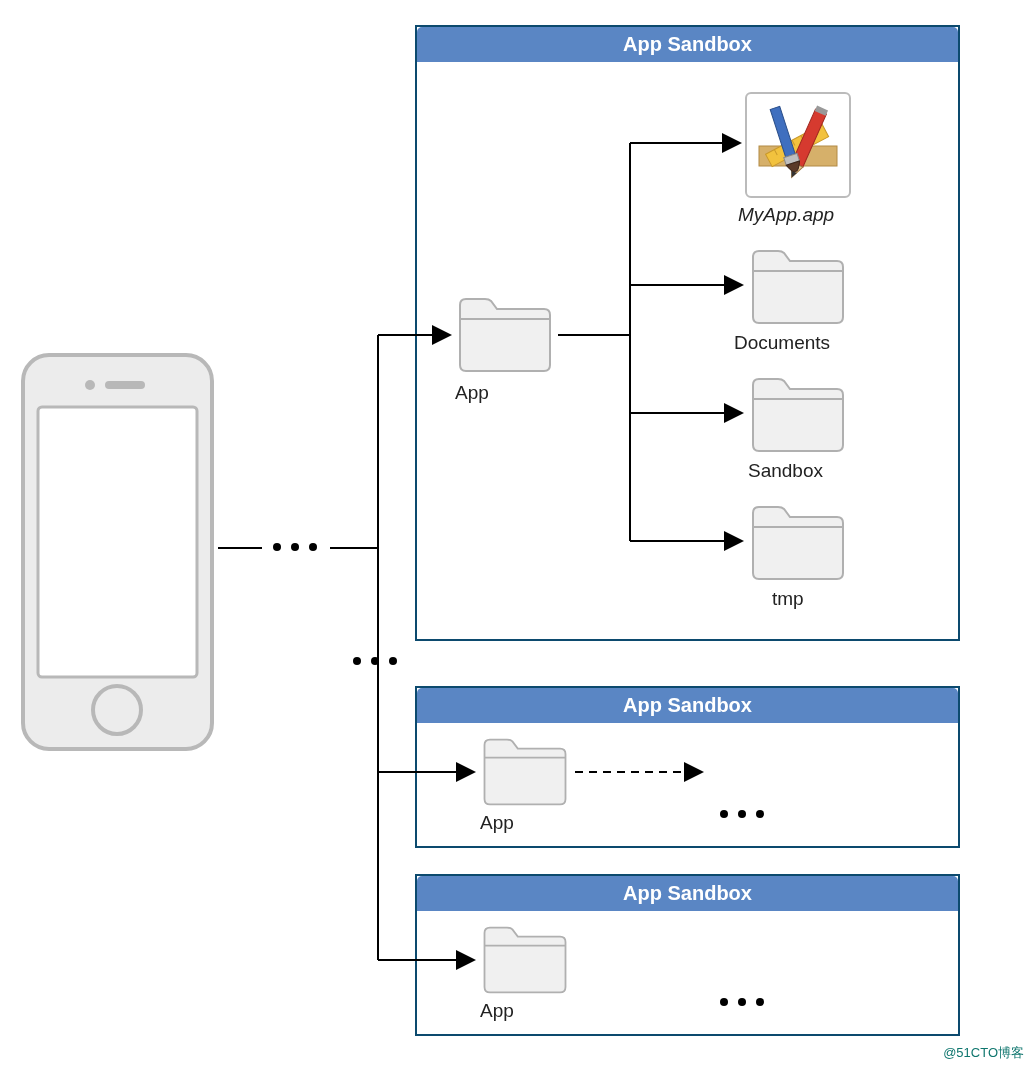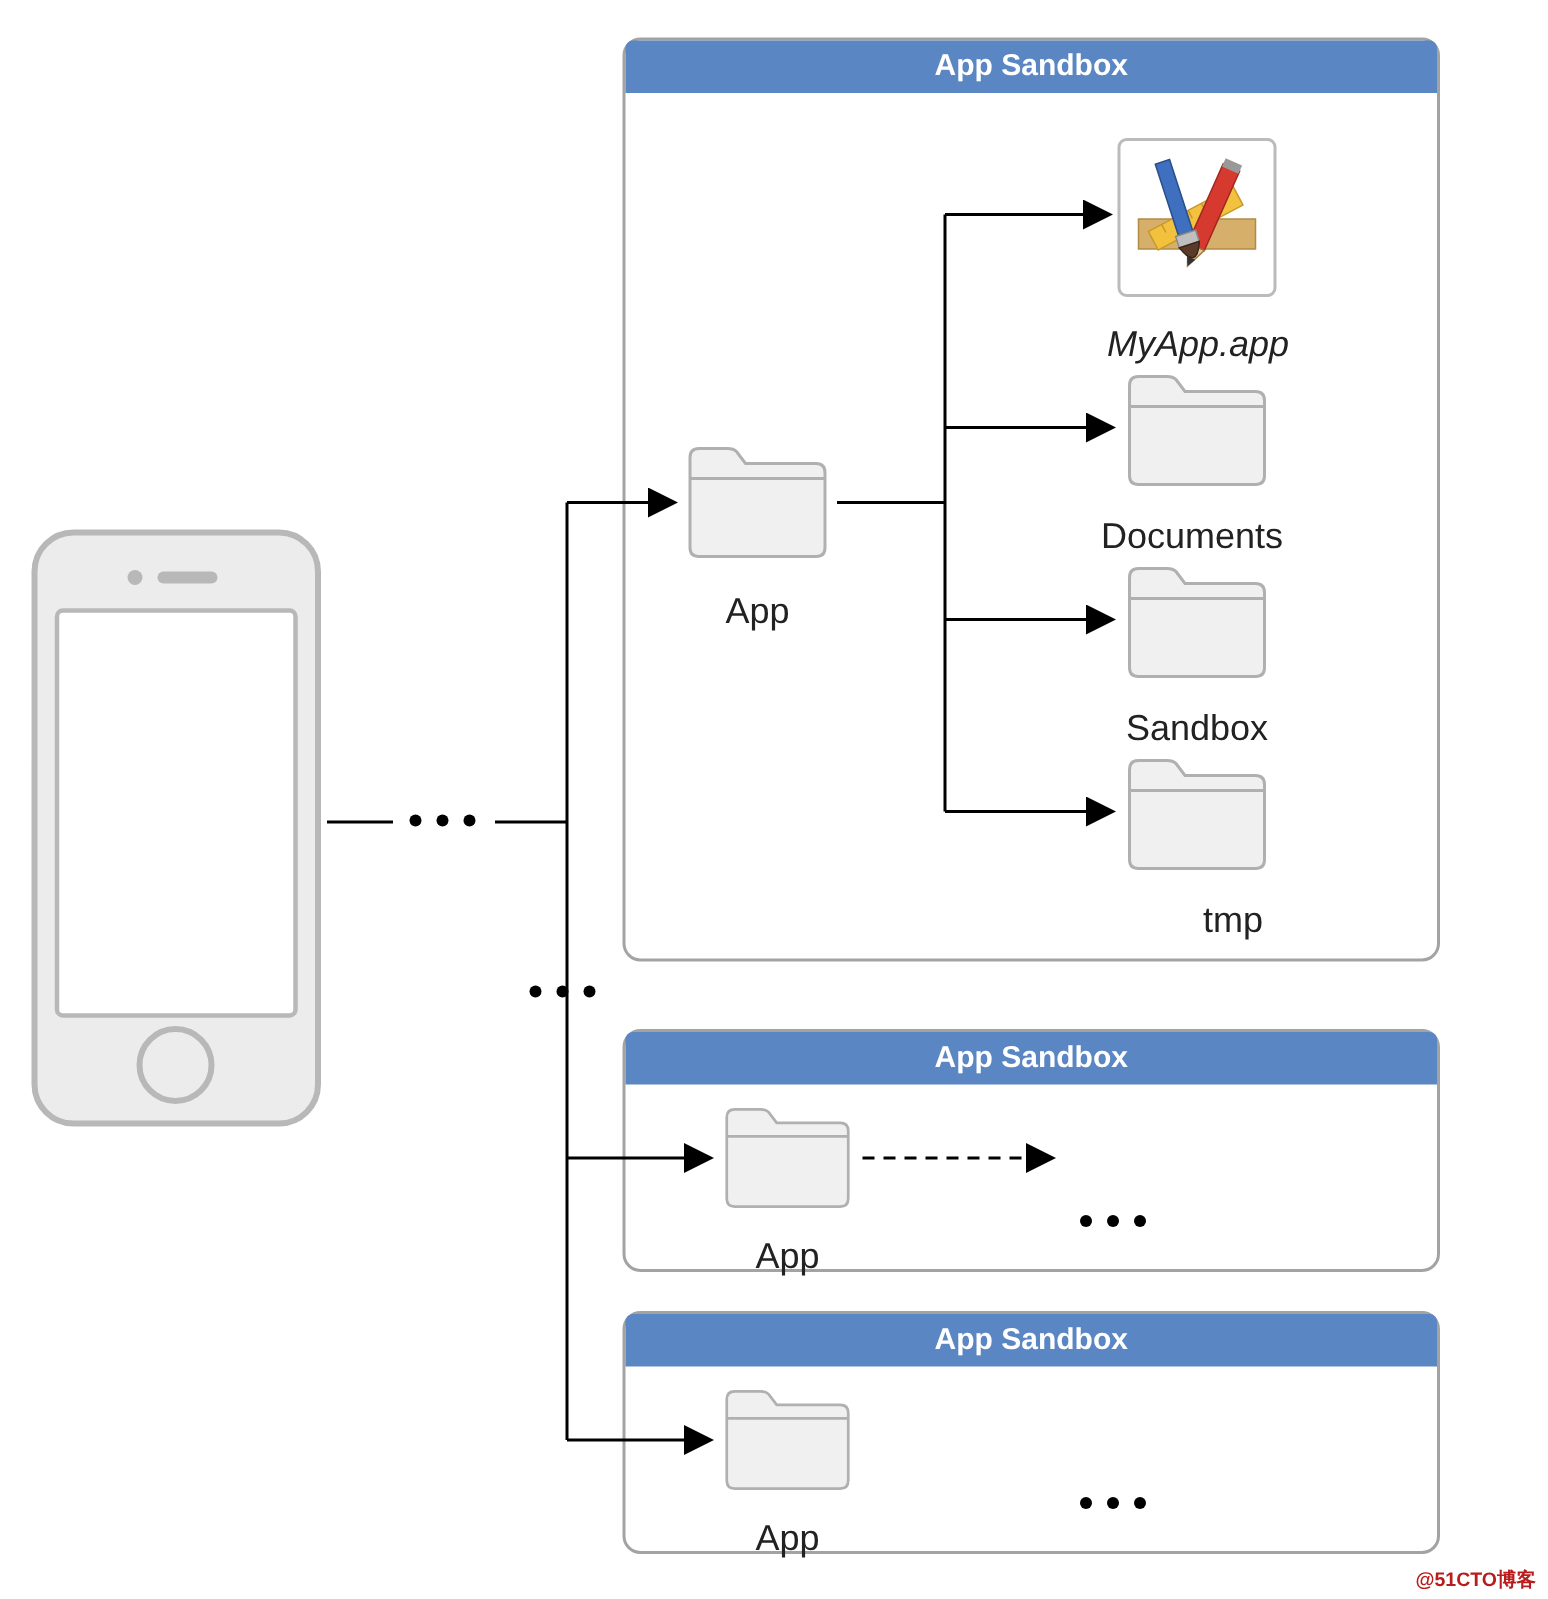--- a/index.html
+++ b/index.html
@@ -1,38 +1,38 @@
 <!DOCTYPE html>
 <html><head>
 <meta charset="utf-8">
 <style>
   * { box-sizing: border-box; margin: 0; padding: 0; }
   body { font-family: Helvetica, Arial, sans-serif; background: #fff; width: 1032px; height: 1066px; position: relative; }
   .canvas { position: relative; width: 1032px; height: 1066px; }
 
   
-  .panel { position: absolute; border: 2px solid #a3a3a3; border-radius: 12px; background: #fff; }
+  .panel { position: absolute; border: 2px solid #0c4a6e; border-radius: 0; background: #fff; }
   .panel-title { background: #5a86c4; color: #fff; font-size: 20px; font-weight: 600; text-align: center; padding: 6px 0; border-radius: 5px 5px 0 0; }
 
   
-  .node-label { position: absolute; font-size: 24px; color: #222; text-align: center; margin-top: 12px; }
+  .node-label { position: absolute; font-size: 19px; color: #222; text-align: left; }
   .italic { font-style: italic; }
 
   
   .folder-svg { display: block; }
 
   
   .app-bundle { position: absolute; width: 106px; height: 106px; border: 2px solid #bbb; border-radius: 6px; background: #fff; display: flex; align-items: center; justify-content: center; }
 
   
   .dots { position: absolute; display: flex; gap: 10px; }
   .dots span { width: 8px; height: 8px; background: #000; border-radius: 50%; display: block; }
 
   
-  .watermark { position: absolute; right: 8px; bottom: 4px; color: #b91c1c; font-size: 13px; font-weight: bold; }
+  .watermark { position: absolute; right: 8px; bottom: 4px; color: #0f766e; font-size: 13px; }
 
   
   .arrows { position: absolute; left: 0; top: 0; width: 1032px; height: 1066px; pointer-events: none; }
 </style>
 </head>
 <body>
 <div class="canvas">
 
 <svg width="195" height="400" viewBox="0 0 195 400" style="position:absolute; left:20px; top:352px;">
   <rect x="3" y="3" width="189" height="394" rx="26" ry="26" fill="#ececec" stroke="#b8b8b8" stroke-width="4"></rect>

